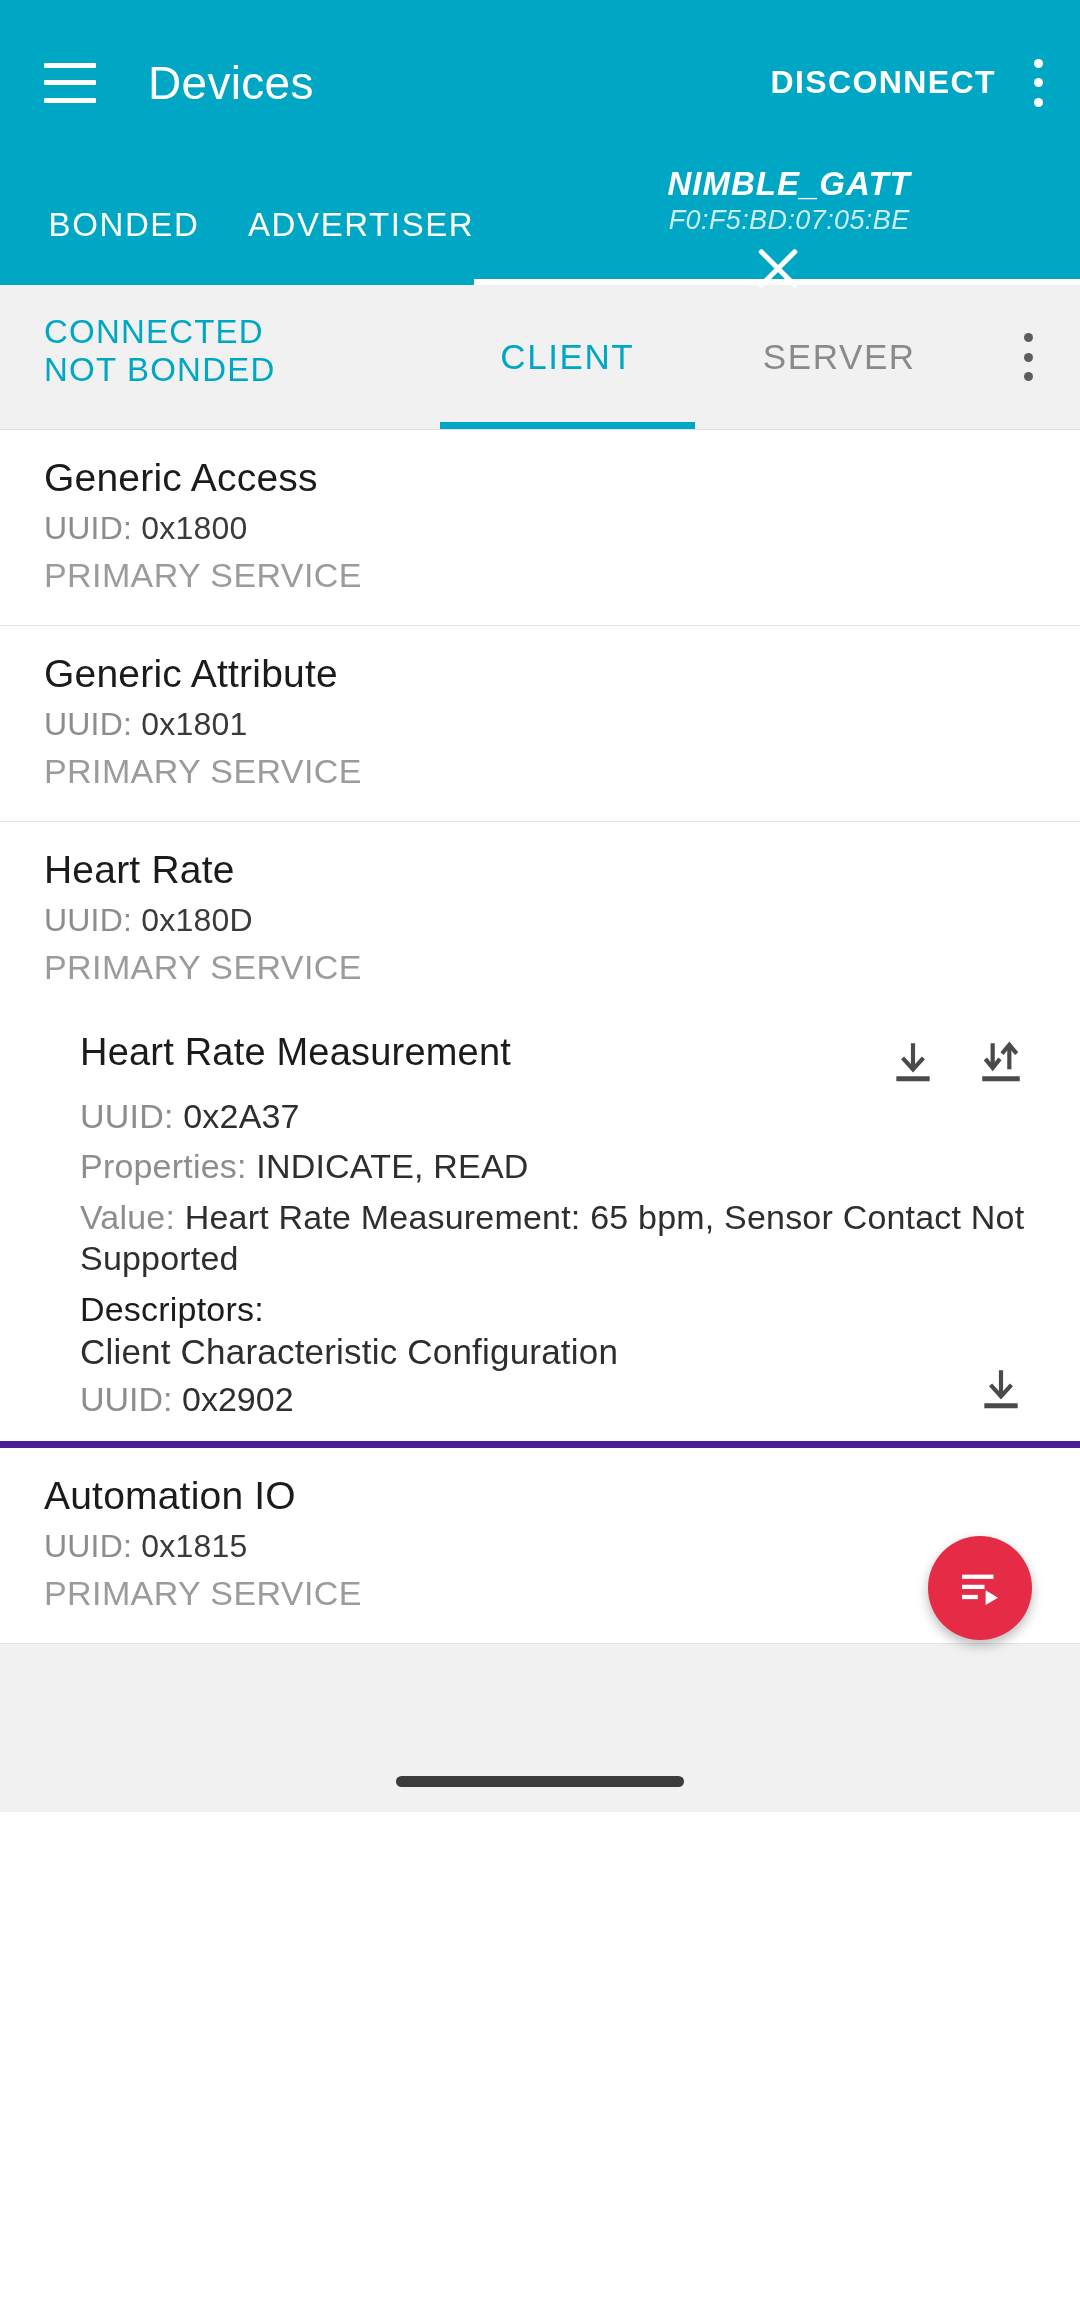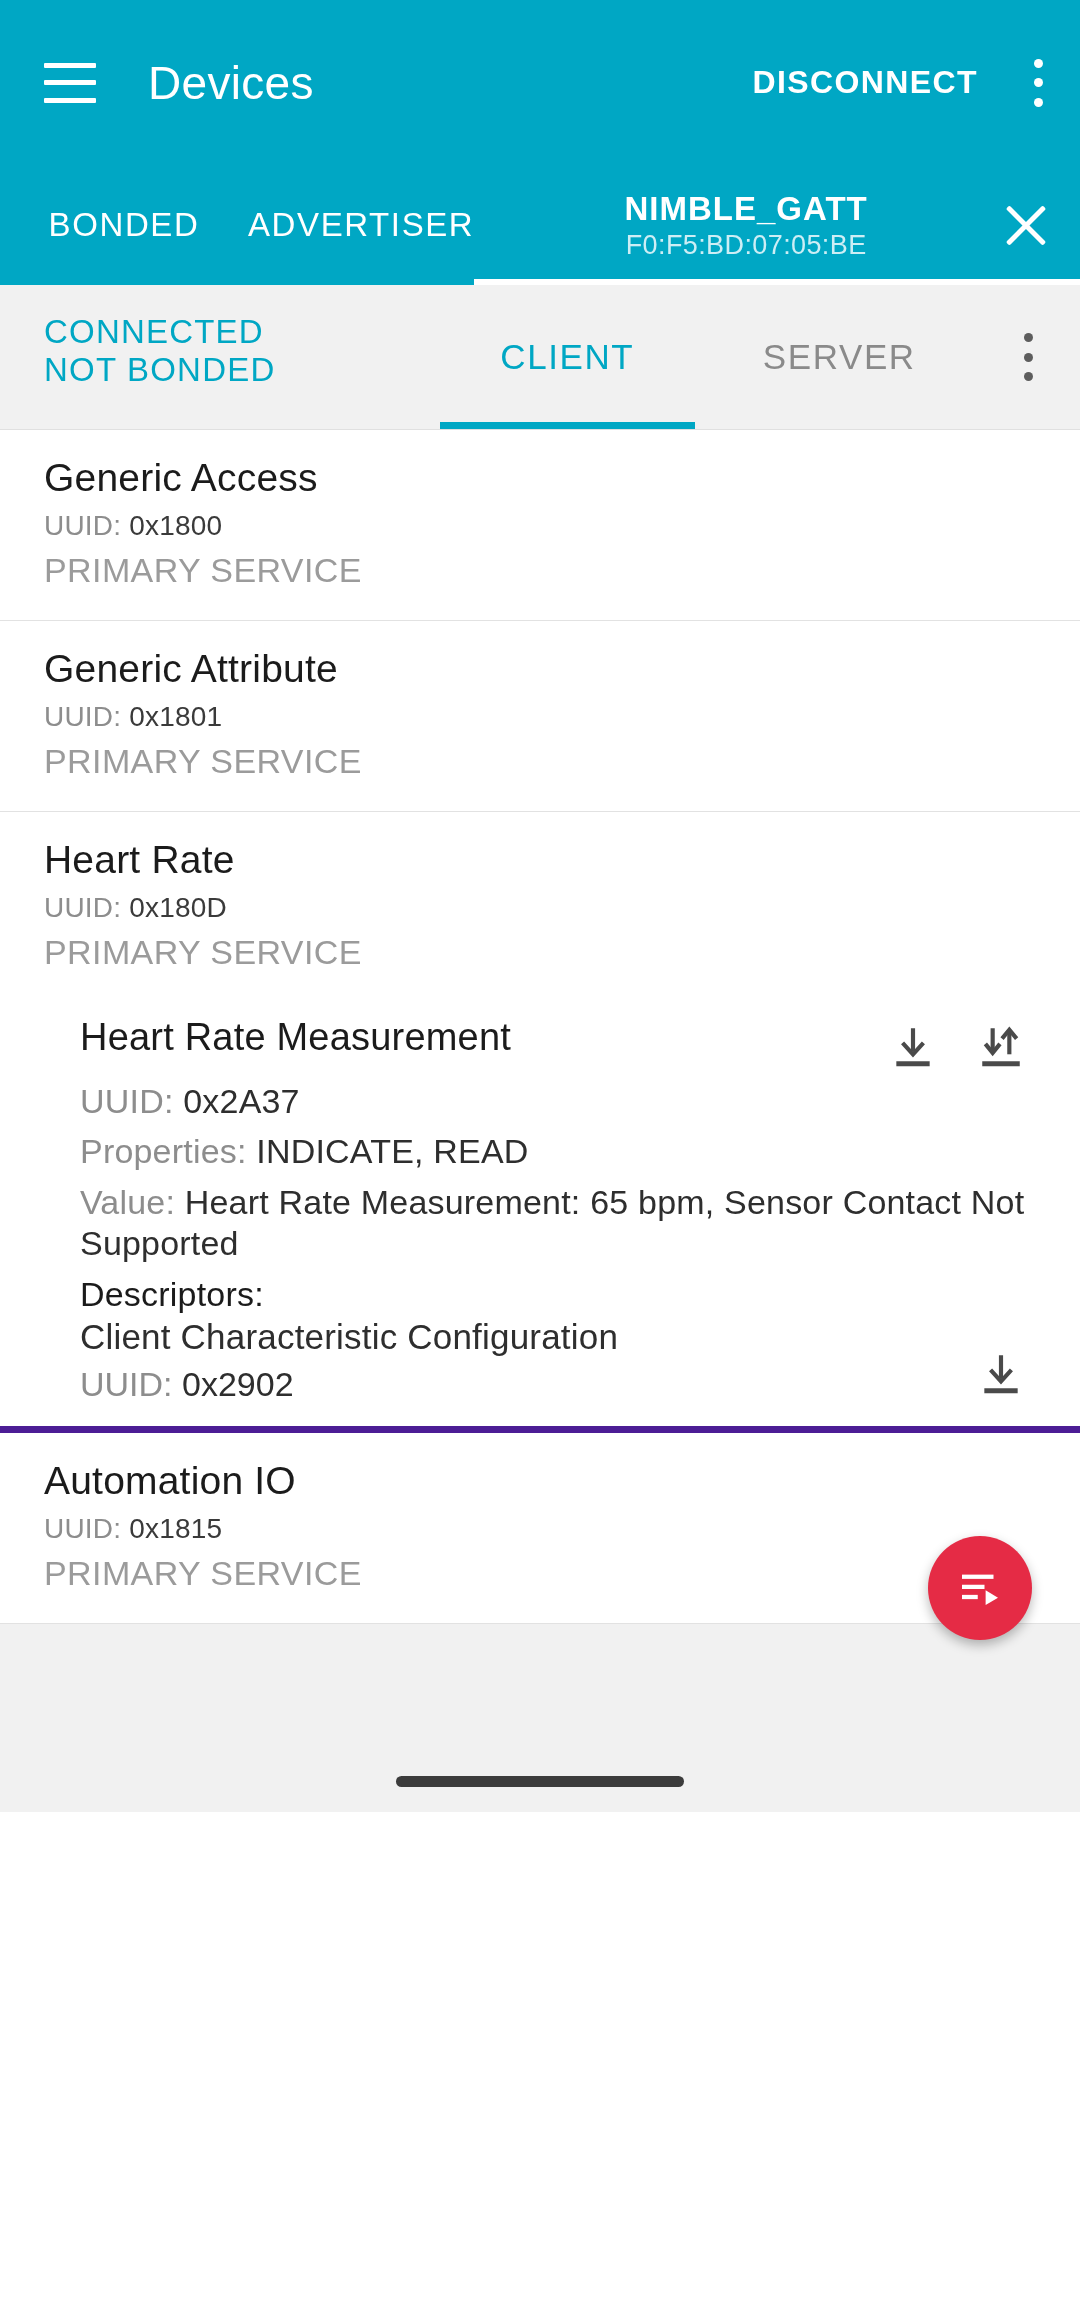--- a/index.html
+++ b/index.html
@@ -48,21 +48,21 @@
   .appbar-title {
     font-size: 46px;
     font-weight: 400;
     margin-left: 52px;
     letter-spacing: 0.3px;
   }
   .appbar-actions {
     margin-left: auto;
     display: flex;
     align-items: center;
-    gap: 54px;
+    gap: 36px;
   }
   .disconnect-btn {
     font-size: 32px;
     font-weight: 700;
     letter-spacing: 1.4px;
     color: #ffffff;
     background: none;
     border: none;
     font-family: inherit;
     cursor: pointer;
@@ -98,23 +98,24 @@
     font-size: 33px;
     letter-spacing: 1.6px;
     color: #ffffff;
     cursor: pointer;
     position: relative;
   }
   .tab.bonded { flex: 0 0 248px; }
   .tab.advertiser { flex: 0 0 196px; }
   .tab.device {
     flex: 1 1 auto;
-    flex-direction: row;
+    flex-direction: column;
     justify-content: flex-start;
     padding-left: 24px;
+    font-style: italic;
   }
   .tab.device .labels {
     display: flex;
     flex-direction: column;
     align-items: center;
     justify-content: center;
     flex: 1 1 auto;
   }
   .device-name {
     font-size: 33px;
@@ -223,21 +224,21 @@
     border-bottom: 1px solid #e2e2e2;
     padding: 26px 32px 30px 44px;
   }
   .svc-name {
     font-size: 39px;
     color: #1b1b1b;
     font-weight: 400;
     letter-spacing: 0.2px;
   }
   .svc-line {
-    font-size: 28px;
+    font-size: 32px;
     color: #8d8d8d;
     margin-top: 10px;
     letter-spacing: 0.2px;
   }
   .svc-line .val { color: #3a3a3a; }
   .svc-type {
     font-size: 34px;
     color: #9b9b9b;
     margin-top: 9px;
     letter-spacing: 0.4px;

